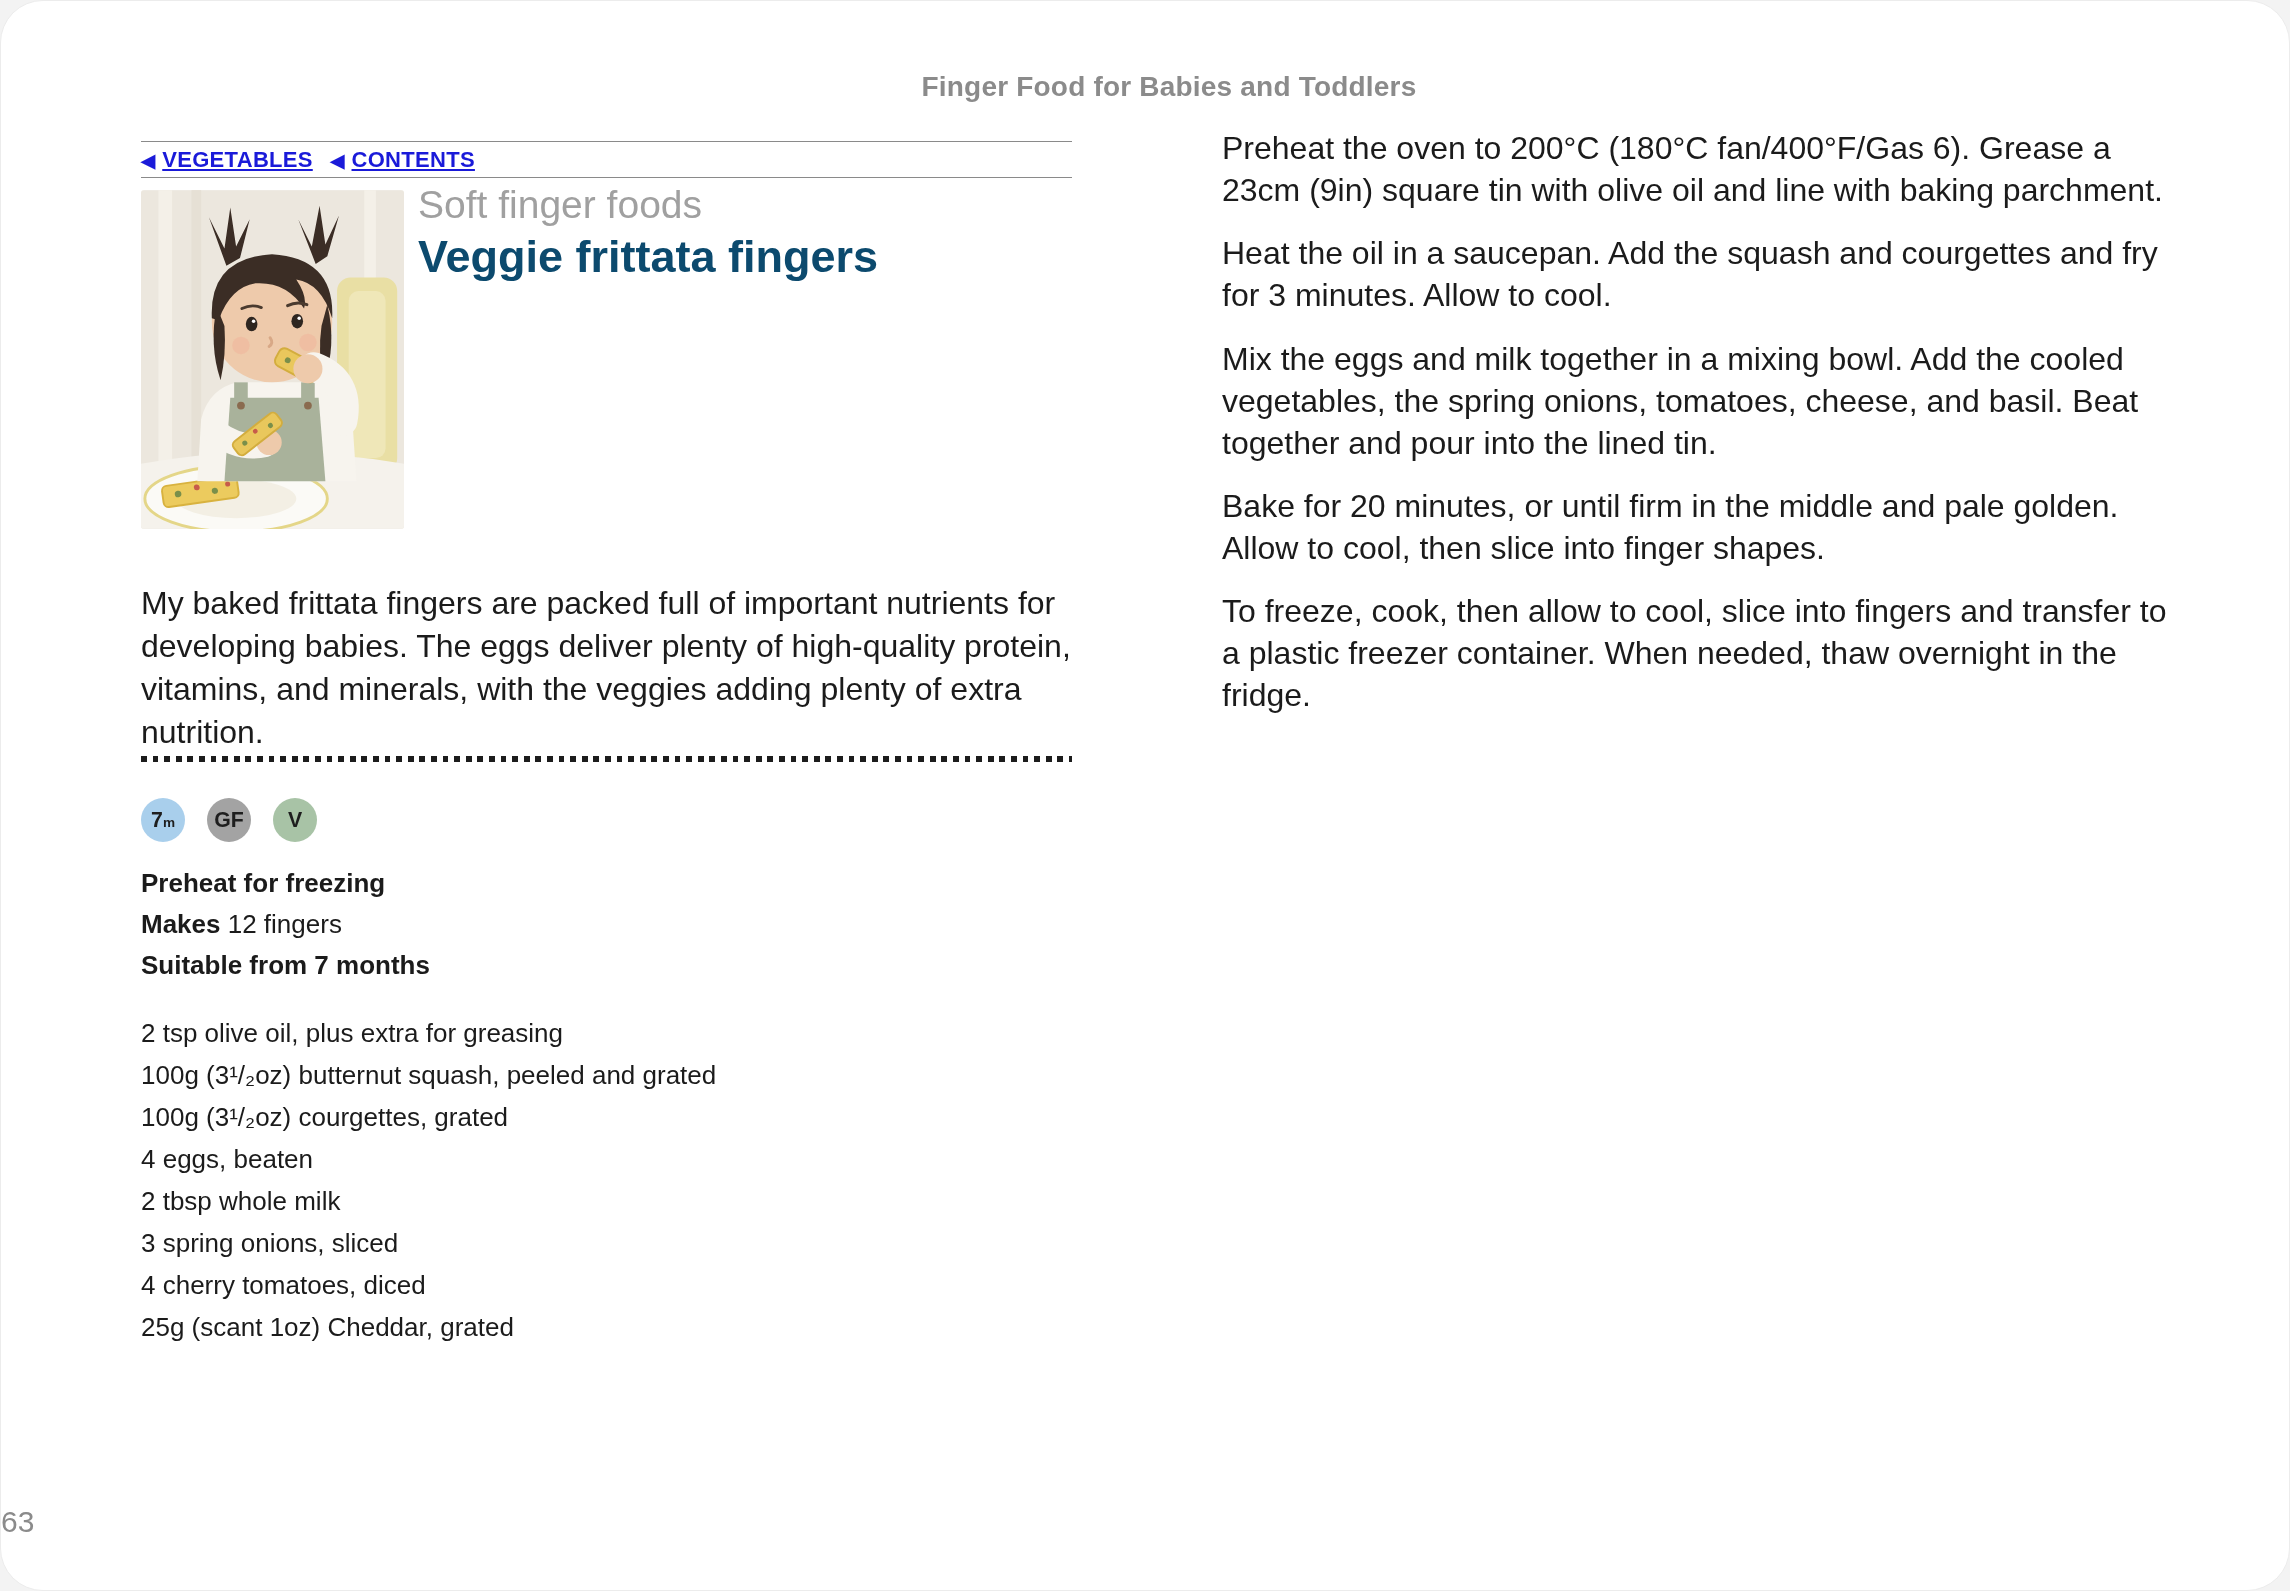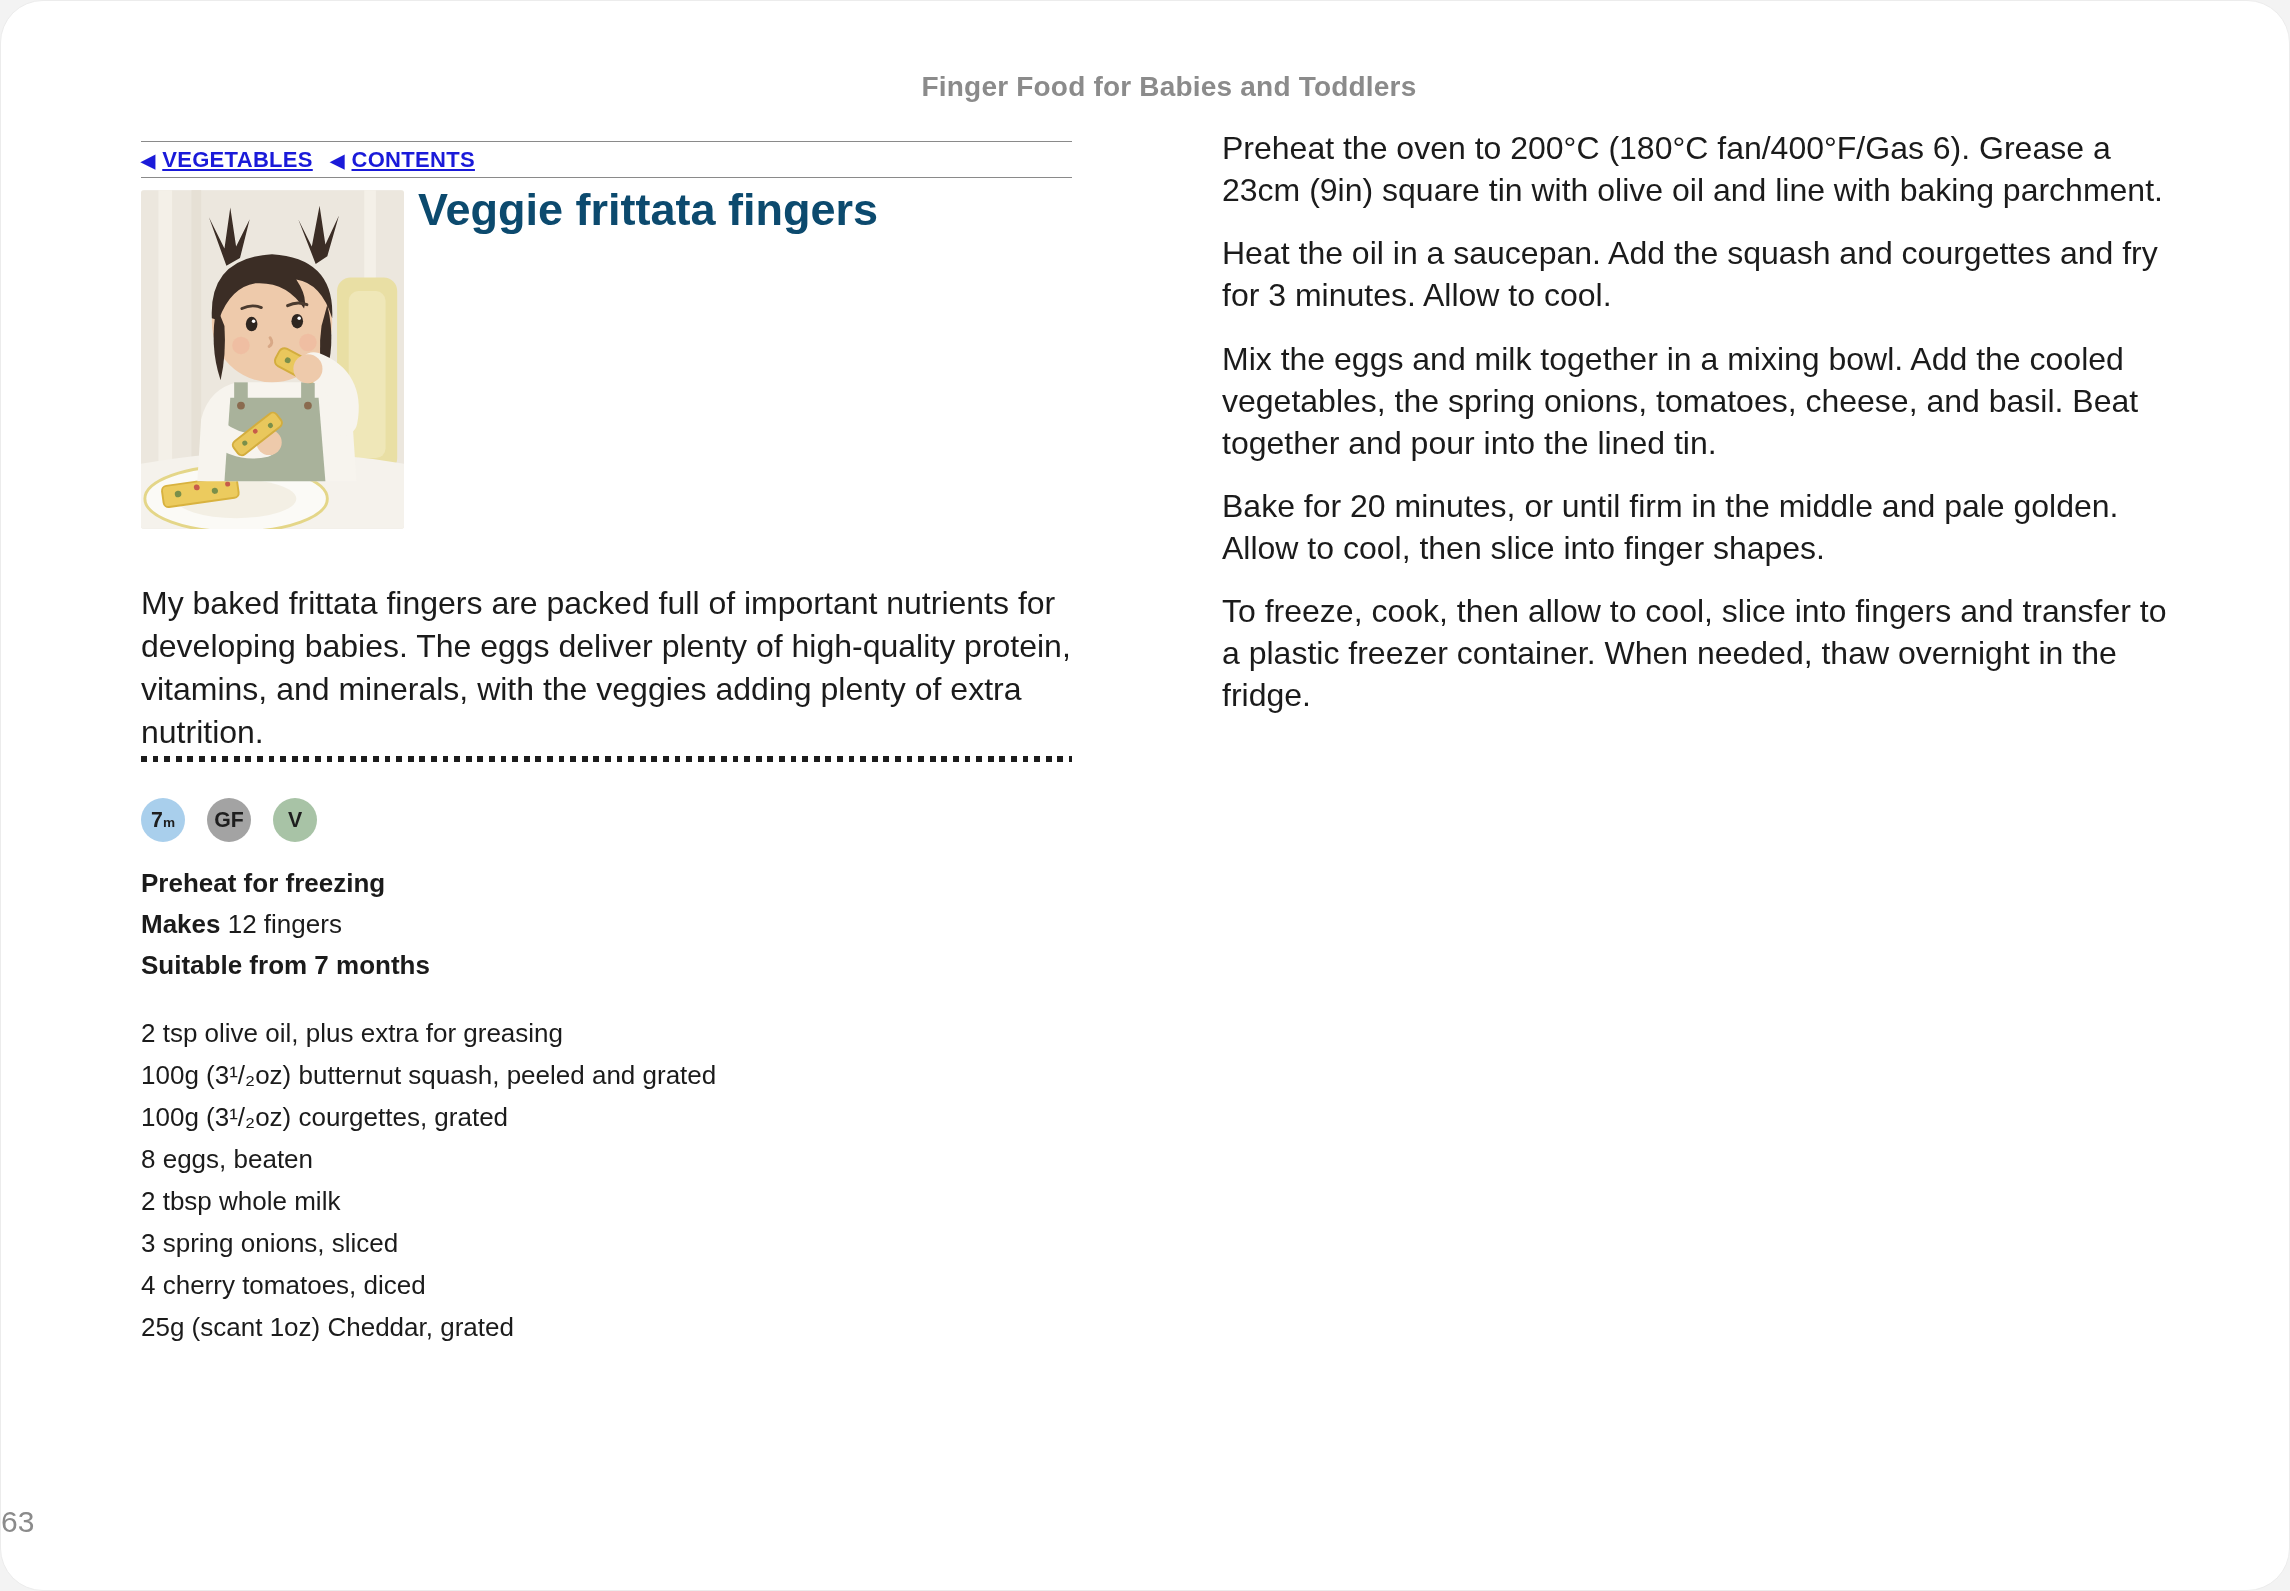--- a/index.html
+++ b/index.html
@@ -147,20 +147,21 @@
       <g transform="rotate(-38 118 252)">
         <rect x="92" y="244" width="56" height="17" rx="5" fill="#e9c75c" stroke="#d3ad3e" stroke-width="2"></rect>
         <circle cx="104" cy="252" r="2.6" fill="#7a8f4a"></circle>
         <circle cx="120" cy="249" r="2.4" fill="#c75b4a"></circle>
         <circle cx="136" cy="254" r="2.6" fill="#7a8f4a"></circle>
       </g>
     </svg>
   </div>
 
   <div class="titles">
+    <div class="category">Soft finger foods</div>
     <div class="recipe-title">Veggie frittata fingers</div>
   </div>
 
   <p class="intro">My baked frittata fingers are packed full of important nutrients for developing babies. The eggs deliver plenty of high-quality protein, vitamins, and minerals, with the veggies adding plenty of extra nutrition.</p>
 
   <div class="dotted"></div>
 
   <div class="badges">
     <div class="badge" style="background: rgb(169, 207, 236);">
         <span>7</span>
@@ -173,21 +174,21 @@
   <div class="info">
     <p><b>Preheat for freezing</b><span></span></p>
     <p><b>Makes</b><span> 12 fingers</span></p>
     <p><b>Suitable from 7 months</b><span></span></p>
   </div>
 
   <div class="ingredients">
     <div>2 tsp olive oil, plus extra for greasing</div>
     <div>100g (3¹/₂oz) butternut squash, peeled and grated</div>
     <div>100g (3¹/₂oz) courgettes, grated</div>
-    <div>8 eggs, beaten</div>
+    <div>4 eggs, beaten</div>
     <div>2 tbsp whole milk</div>
     <div>3 spring onions, sliced</div>
     <div>4 cherry tomatoes, diced</div>
     <div>25g (scant 1oz) Cheddar, grated</div>
   </div>
 
   <div class="method">
     <p>Preheat the oven to 200°C (180°C fan/400°F/Gas 6). Grease a 23cm (9in) square tin with olive oil and line with baking parchment.</p>
     <p>Heat the oil in a saucepan. Add the squash and courgettes and fry for 3 minutes. Allow to cool.</p>
     <p>Mix the eggs and milk together in a mixing bowl. Add the cooled vegetables, the spring onions, tomatoes, cheese, and basil. Beat together and pour into the lined tin.</p>

